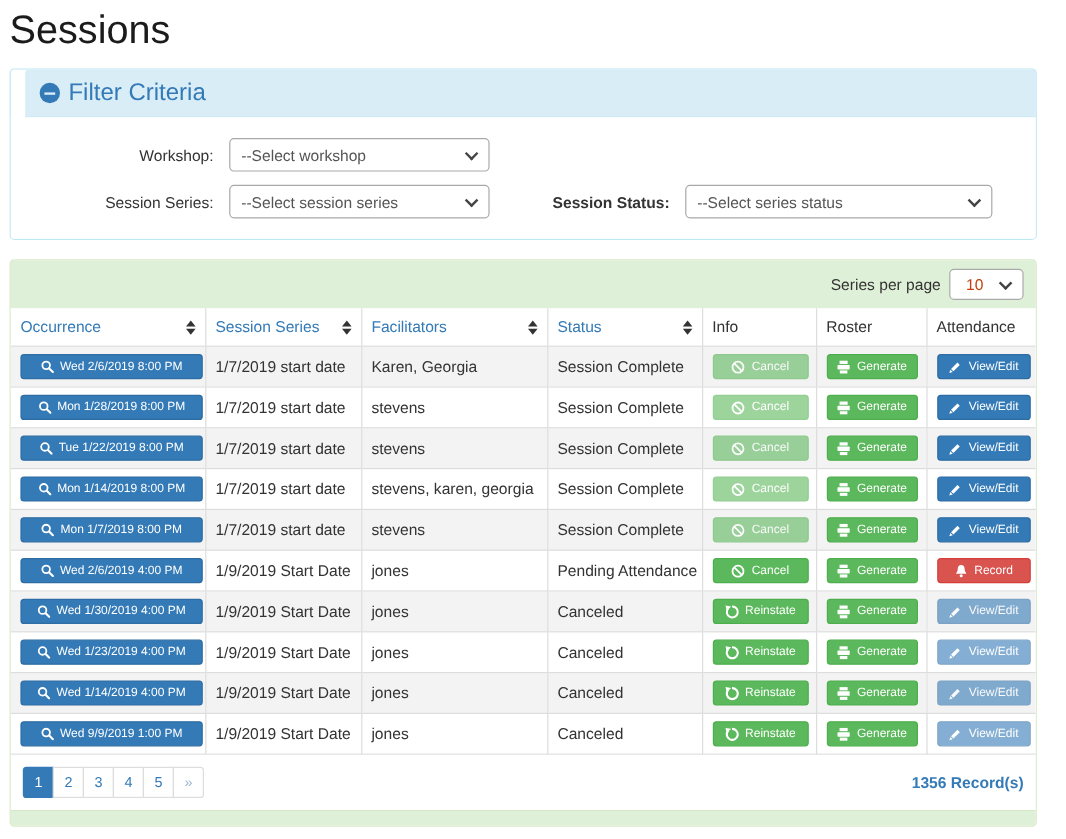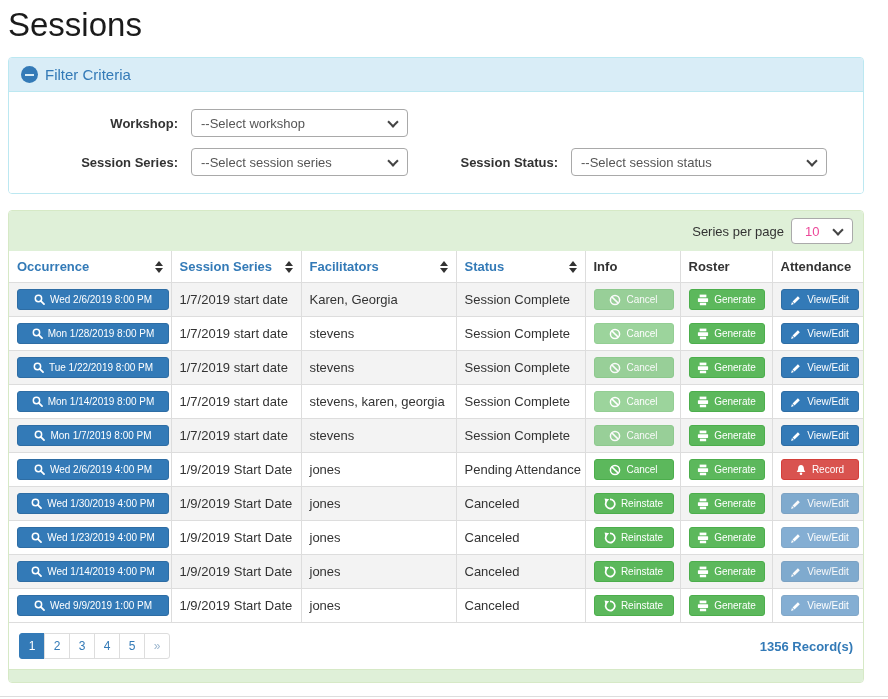--- a/index.html
+++ b/index.html
@@ -6,61 +6,62 @@
   body {
     margin: 0; width: 888px; height: 699px; background: #fff;
     font-family: "Liberation Sans", sans-serif; font-size: 13px; color: #333;
   }
   .container { margin: 0 8px; width: 856px; }
   .page-title { font-size: 33px; font-weight: 400; color: #1b1b1b; margin: 6px 0 13px; }
 
   
   .panel-info { border: 1px solid #bce8f1; border-radius: 4px; }
   .panel-info-heading {
-    background: #d9edf7; color: #337ab7; padding: 8px 12px; font-size: 15px;
+    background: #d9edf7; color: #337ab7; padding: 8px 12px; font-size: 20px;
     display: flex; align-items: center; gap: 7px; border-bottom: 1px solid #bce8f1;
     border-radius: 3px 3px 0 0;
+    margin-left: 12px;
   }
   .minus-circle {
     width: 17px; height: 17px; border-radius: 50%; background: #337ab7;
     display: inline-flex; align-items: center; justify-content: center; flex: 0 0 auto;
   }
   .minus-circle::after { content: ""; width: 9px; height: 2px; background: #d9edf7; }
   .panel-info-body { padding: 17px 15px 15px; background: #fff; border-radius: 0 0 3px 3px; }
   .filter-row { display: flex; align-items: center; margin-bottom: 11px; }
   .filter-row:last-child { margin-bottom: 2px; }
-  .f-label { width: 167px; text-align: right; font-weight: bold; padding-right: 13px; }
+  .f-label { width: 167px; text-align: right; font-weight: normal; padding-right: 13px; }
   .f-label2 { width: 163px; text-align: right; font-weight: bold; padding-right: 13px; }
   .select {
     position: relative; height: 28px; border: 1px solid #a9a9a9; border-radius: 4px;
     background: #fff; display: flex; align-items: center; padding: 0 28px 0 9px;
     color: #555; cursor: pointer;
   }
   .select .chev {
     position: absolute; right: 10px; top: 8px; width: 8px; height: 8px;
     border-right: 2px solid #444; border-bottom: 2px solid #444; transform: rotate(45deg);
   }
   .sel-workshop, .sel-series { width: 217px; }
   .sel-status { width: 256px; }
 
   
   .panel-success { border: 1px solid #d6e9c6; border-radius: 4px; margin-top: 16px; }
   .panel-success-heading {
     background: #dff0d8; padding: 7px 10px; display: flex; justify-content: flex-end;
     align-items: center; gap: 7px; border-radius: 3px 3px 0 0;
   }
   .ipp-label { color: #333; }
-  .sel-ipp { width: 62px; height: 26px; color: #ec4899; padding: 0 24px 0 13px; border-color: #aaa; }
+  .sel-ipp { width: 62px; height: 26px; color: #c2410c; padding: 0 24px 0 13px; border-color: #aaa; }
   .sel-ipp .chev { top: 7px; border-color: #444; }
 
   table { width: 100%; border-collapse: collapse; table-layout: fixed; background: #fff; }
   th, td { border: 1px solid #ddd; padding: 6px 8px; text-align: left; overflow: hidden; white-space: nowrap; }
   tr > *:first-child { border-left: 0; }
   tr > *:last-child { border-right: 0; }
-  thead th { border-top: 0; font-weight: bold; color: #333; padding: 8px 8px; margin-left: 20px; }
+  thead th { border-top: 0; font-weight: normal; color: #333; padding: 8px 8px; margin-left: 20px; }
   thead th.sortable { color: #337ab7; }
   tbody td { height: 32px; }
   tbody tr:nth-child(odd) { background: #f3f3f3; }
   .sort { float: right; display: inline-flex; flex-direction: column; gap: 2px; margin-top: 2px; }
   .sort i { display: block; width: 0; height: 0; border-left: 4px solid transparent; border-right: 4px solid transparent; }
   .sort .up { border-bottom: 5px solid #333; }
   .sort .down { border-top: 5px solid #333; }
 
   .btn {
     display: inline-flex; align-items: center; justify-content: center; gap: 5px;
@@ -117,21 +118,21 @@
         </div>
       </div>
       <div class="filter-row">
         <div class="f-label">Session Series:</div>
         <div class="select sel-series">
           <span>--Select session series</span>
           <span class="chev"></span>
         </div>
         <div class="f-label2">Session Status:</div>
         <div class="select sel-status">
-          <span>--Select session status</span>
+          <span>--Select series status</span>
           <span class="chev"></span>
         </div>
       </div>
     </div>
   </div>
 
   <div class="panel-success">
     <div class="panel-success-heading">
       <span class="ipp-label">Series per page</span>
       <div class="select sel-ipp">

